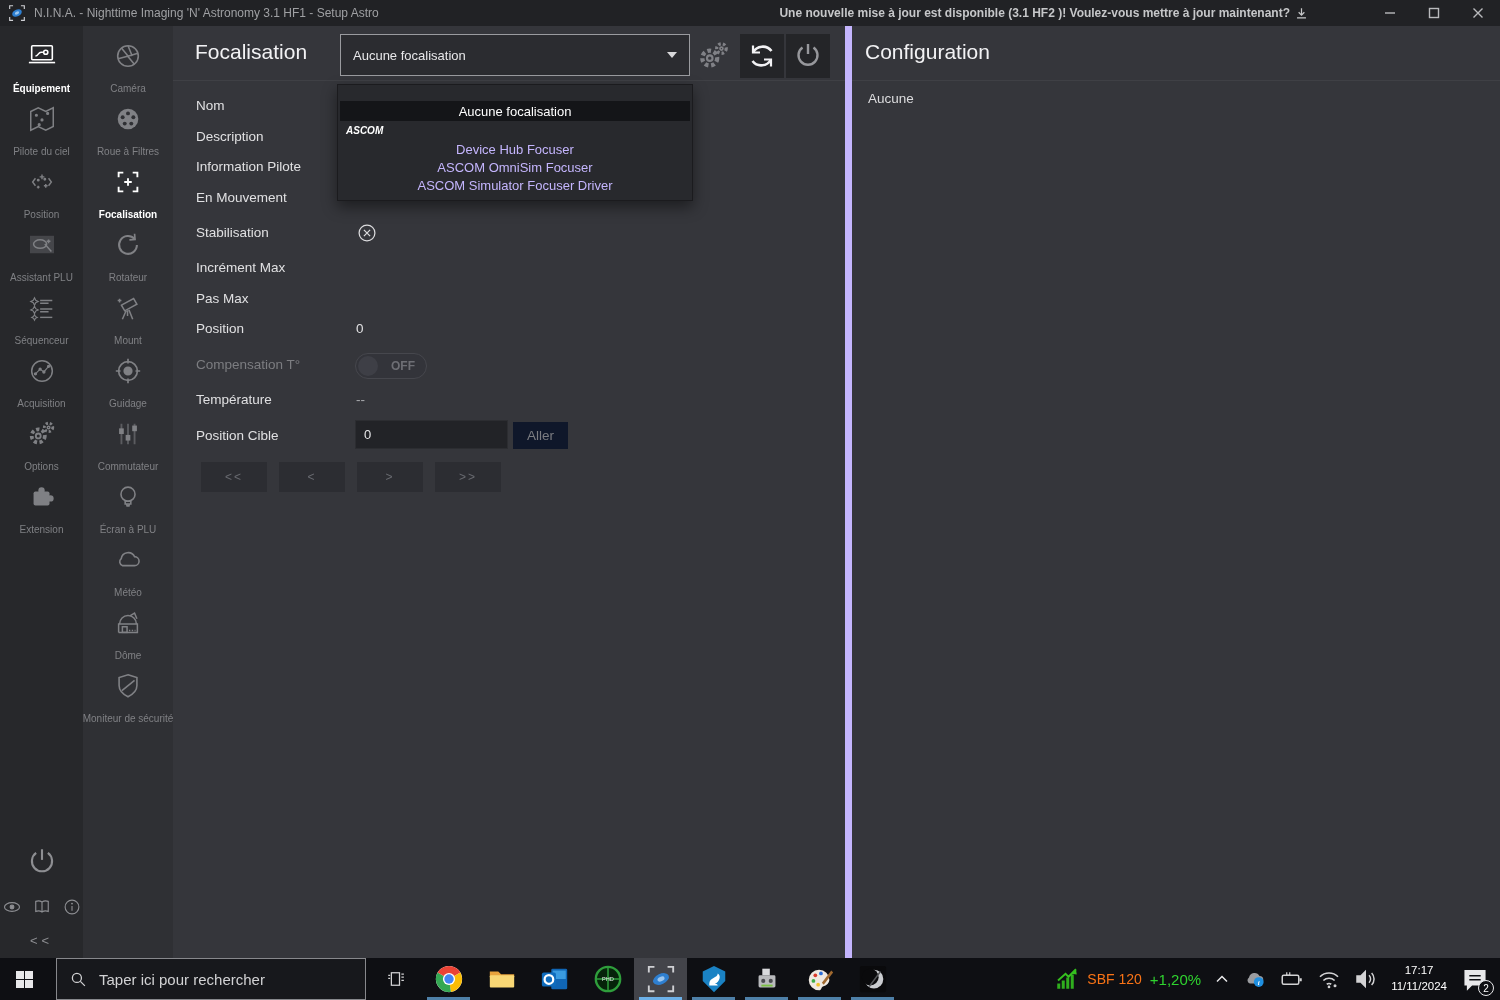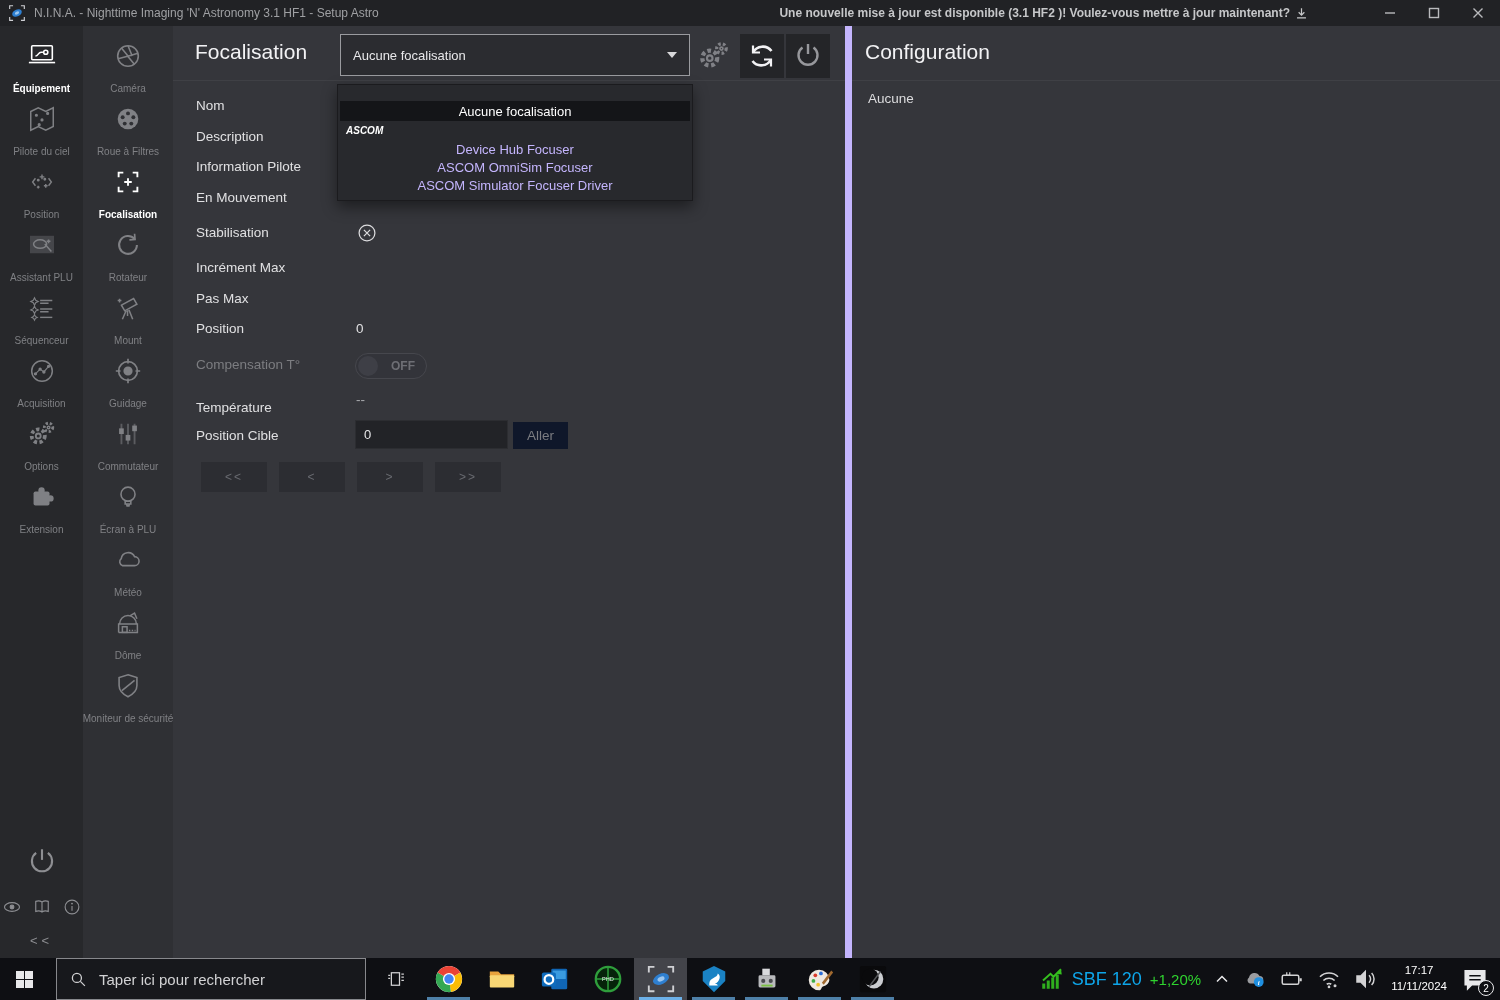--- a/index.html
+++ b/index.html
@@ -88,21 +88,21 @@
   .searchbox .ph { font-size:15px; color:#d2d2d4; }
   .taskview { position:absolute; left:380px; top:0; width:34px; height:42px; display:flex; align-items:center; justify-content:center; }
   .ticons { position:absolute; left:422px; top:0; display:flex; }
   .tslot { width:53px; height:42px; position:relative; display:flex; align-items:center; justify-content:center; }
   .tslot.activewin { background:#43444a; }
   .tslot .runline { position:absolute; bottom:0; left:5px; width:43px; height:3px; background:#4e80a8; }
   .tslot.activewin .runline { background:#6cb0e8; }
 
   .tray { position:absolute; right:0; top:0; height:42px; display:flex; align-items:center; gap:13px; padding-right:10px; }
   .stock { display:flex; align-items:center; gap:8px; }
-  .stock .sname { color:#0ea5e9; font-size:18px;text-align:right; }
+  .stock .sname { color:#f97316; font-size:14px;text-align:right; }
   .stock .schange { color:#2fd32f; font-size:15px; }
   .clock { color:#ffffff; font-size:11.5px; text-align:center; line-height:1.35; }
   .notif { position:relative; width:30px; height:30px; display:flex; align-items:center; justify-content:center; }
   .badge { position:absolute; right:-4px; bottom:-2px; width:16px; height:16px; border-radius:50%;
     background:#0e0f13; border:1.5px solid #e8e8ea; color:#ffffff; font-size:10px;
     display:flex; align-items:center; justify-content:center; }
 </style>
 </head>
 <body>
 
@@ -448,21 +448,21 @@
 
   <div class="flabel" style="top:72px;">Nom</div>
   <div class="flabel" style="top:103px;">Description</div>
   <div class="flabel" style="top:133px;">Information Pilote</div>
   <div class="flabel" style="top:164px;">En Mouvement</div>
   <div class="flabel" style="top:199px;">Stabilisation</div>
   <div class="flabel" style="top:234px;">Incrément Max</div>
   <div class="flabel" style="top:265px;">Pas Max</div>
   <div class="flabel" style="top:295px;">Position</div>
   <div class="flabel dim" style="top:331px;">Compensation T°</div>
-  <div class="flabel" style="top:366px;margin-top:8px;">Température</div>
+  <div class="flabel" style="top:366px;">Température</div>
   <div class="flabel" style="top:402px;">Position Cible</div>
 
   <span class="icon fvalue" style="top:196px;">
     <svg width="22" height="22" viewBox="0 0 32 32" fill="none" stroke="#dcdcde" stroke-width="1.8">
       <circle cx="16" cy="16" r="11.5"></circle>
         <path d="M11.5 11.5 l9 9 M20.5 11.5 l-9 9"></path>
     </svg>
   </span>
   <div class="fvalue" style="top:295px;">0</div>
 

